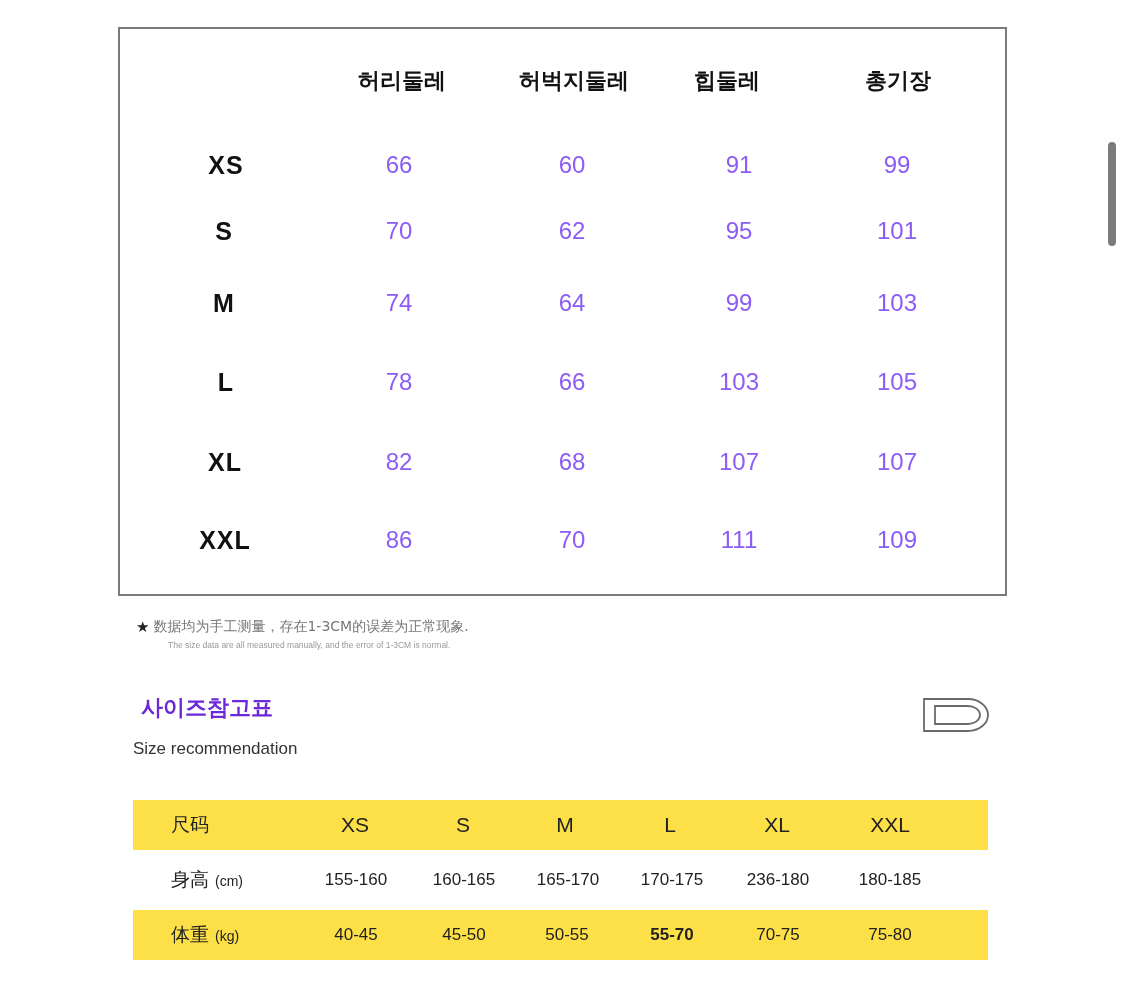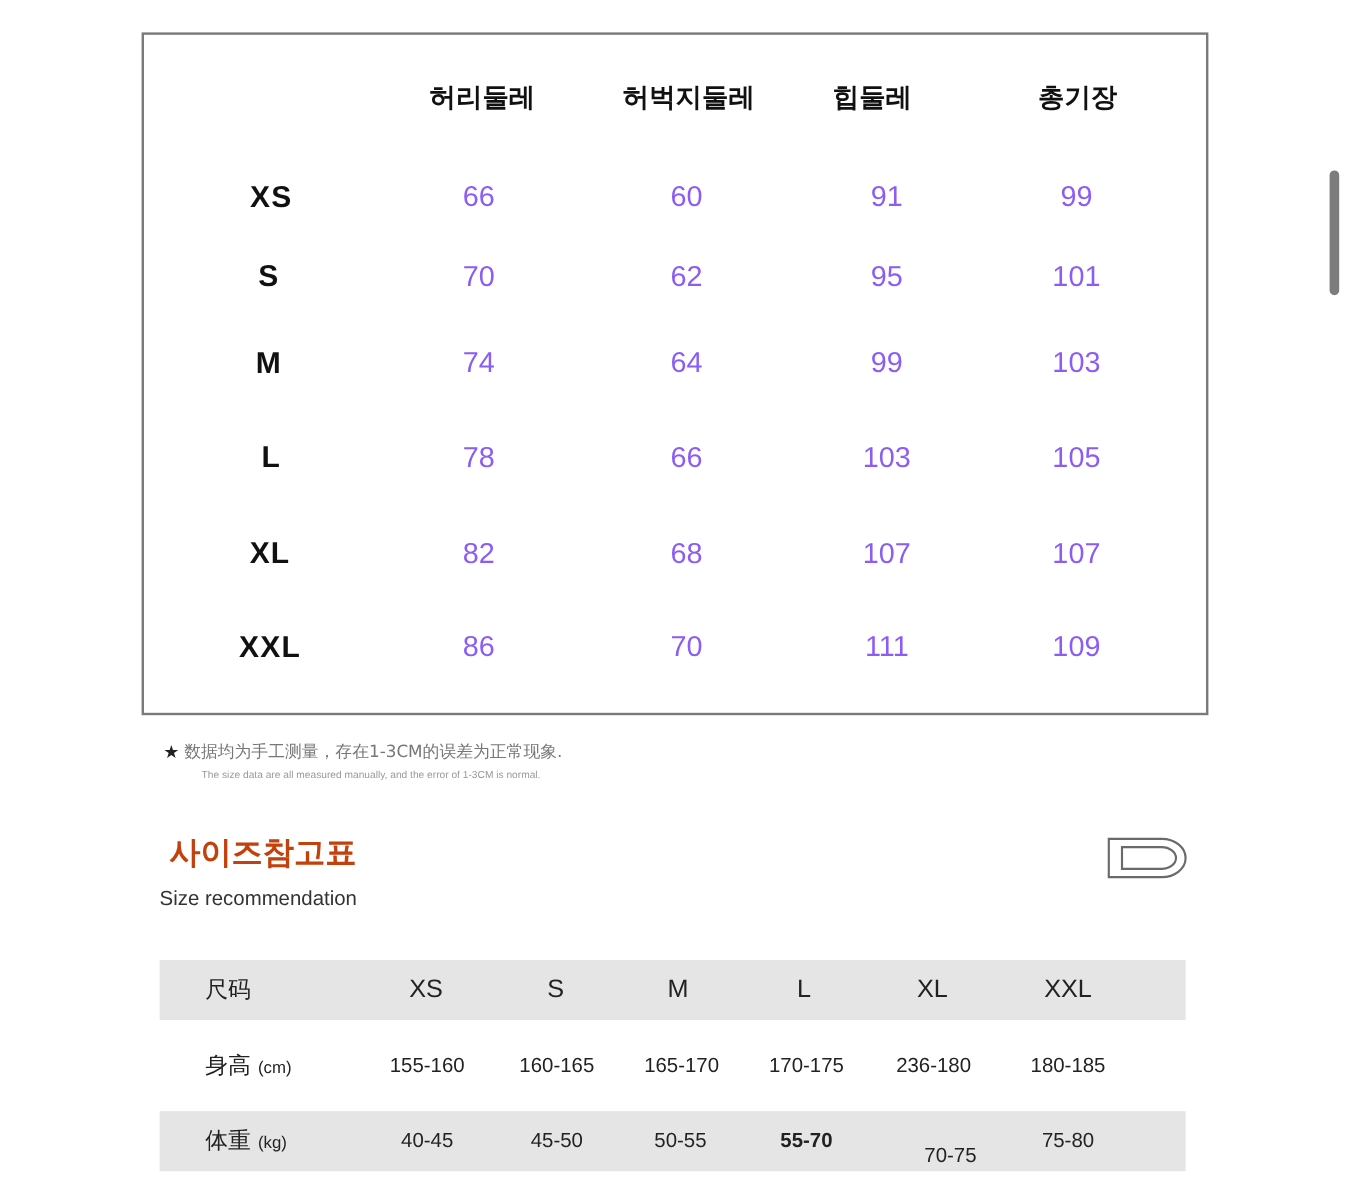--- a/index.html
+++ b/index.html
@@ -16,29 +16,29 @@
     .hdr, .cell, .rowlabel { position: absolute; transform: translate(-50%, -50%); white-space: nowrap; }
     .hdr { font-size: 22px; font-weight: bold; color: #111; }
     .rowlabel { font-family: "Liberation Sans", sans-serif; font-weight: bold; font-size: 25px; color: #111; letter-spacing: 1px; }
     .cell { font-family: "Liberation Sans", sans-serif; font-size: 24px; color: #8b5cf6; }
 
     .note { position: absolute; left: 136px; top: 618px; }
     .note-cn { font-size: 14px; color: #777; display: flex; align-items: center; gap: 4px; }
     .star { color: #222; font-size: 15px; }
     .note-en { font-family: "Liberation Sans", sans-serif; font-size: 8.5px; color: #999; margin-left: 32px; margin-top: 4px; }
 
-    .rec-title { position: absolute; left: 141px; top: 693px; font-size: 26px; font-weight: bold; color: #c2410c; }
+    .rec-title { position: absolute; left: 141px; top: 693px; font-size: 22px; font-weight: bold; color: #6d28d9; }
     .rec-sub { position: absolute; left: 133px; top: 739px; font-family: "Liberation Sans", sans-serif; font-size: 17px; color: #333; }
     .d-icon { position: absolute; left: 922px; top: 697px; width: 68px; height: 36px; }
 
     .rec-table { position: absolute; left: 133px; top: 800px; width: 855px; }
     .rec-row { position: relative; height: 50px; }
-    .rec-row.shaded { background: #e5e5e5; }
+    .rec-row.shaded { background: #fde047; }
     .rec-row.r0 { top: 0; }
-    .rec-row.r1 { height: 76px; }
+    .rec-row.r1 { height: 60px; }
     .rec-row.r2 { }
     .rec-label { position: absolute; left: 38px; top: 50%; transform: translateY(-50%); font-size: 19px; color: #222; white-space: nowrap; }
     .rec-label .unit { font-family: "Liberation Sans", sans-serif; font-size: 14px; margin-left: 6px; }
     .rec-cell { position: absolute; top: 50%; transform: translate(-50%, -50%); font-family: "Liberation Sans", sans-serif; color: #222; white-space: nowrap; }
     .rec-cell.size { font-size: 21px; }
     .rec-cell.val { font-size: 17px; }
 
     .scrollbar { position: absolute; left: 1108px; top: 142px; width: 8px; height: 104px; border-radius: 4px; background: #7c7c7c; }
   </style>
 </head>
@@ -122,18 +122,18 @@
     <div class="rec-cell val" style="left:539px;">170-175</div>
     <div class="rec-cell val" style="left:645px;">236-180</div>
     <div class="rec-cell val" style="left:757px;">180-185</div>
   </div>
   <div class="rec-row shaded r2">
     <div class="rec-label"><span>体重</span><span class="unit">(kg)</span></div>
     <div class="rec-cell val" style="left:223px;">40-45</div>
     <div class="rec-cell val" style="left:331px;">45-50</div>
     <div class="rec-cell val" style="left:434px;">50-55</div>
     <div class="rec-cell val" style="left:539px;font-weight:bold;">55-70</div>
-    <div class="rec-cell val" style="left:659px;margin-top:12px;">70-75</div>
+    <div class="rec-cell val" style="left:645px;">70-75</div>
     <div class="rec-cell val" style="left:757px;">75-80</div>
   </div>
 </div>
 
 <div class="scrollbar"></div>
 
 </body></html>

